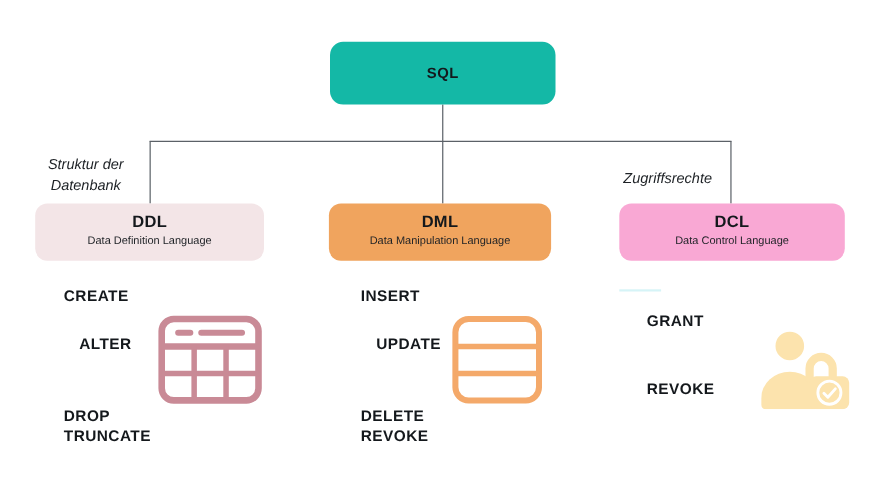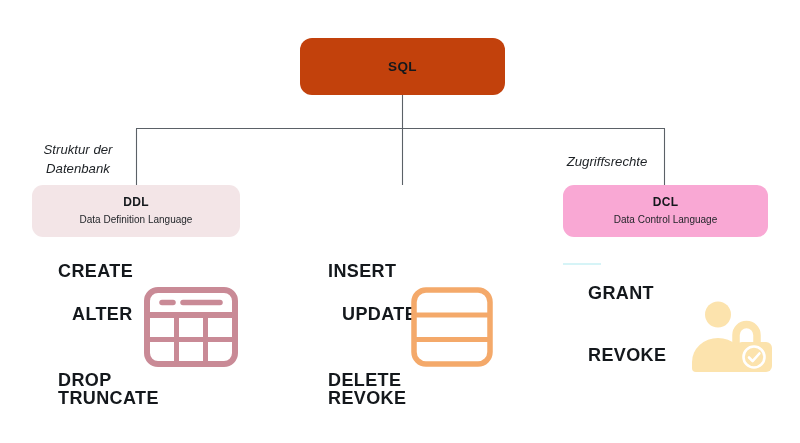--- a/index.html
+++ b/index.html
@@ -20,21 +20,21 @@
     background: #ffffff;
   }
 
   
   .sql-box {
     position: absolute;
     left: 300px;
     top: 38px;
     width: 205px;
     height: 57px;
-    background: #c2410c;
+    background: #14b8a6;
     border-radius: 12px;
     display: flex;
     align-items: center;
     justify-content: center;
   }
   .sql-label {
     font-size: 13.5px;
     font-weight: bold;
     color: #14181c;
     letter-spacing: 0.4px;
@@ -69,39 +69,39 @@
     top: 185px;
     height: 52px;
     border-radius: 11px;
     display: flex;
     flex-direction: column;
     align-items: center;
     justify-content: center;
     box-sizing: border-box;
   }
   .cat-abbr {
-    font-size: 12px;
+    font-size: 15px;
     font-weight: bold;
     color: #14181c;
     letter-spacing: 0.3px;
     line-height: 16px;
   }
   .cat-full {
     font-size: 10px;
     color: #1d2125;
     line-height: 19px;
   }
   .cat-ddl { left: 32px;  width: 208px; background: #f3e5e7; }
   .cat-dml { left: 299px; width: 202px; background: #f0a45e; }
   .cat-dcl { left: 563px; width: 205px; background: #f9a8d4; }
 
   
   .cmd {
     position: absolute;
-    font-size: 18px;
+    font-size: 14px;
     font-weight: bold;
     color: #14181c;
     letter-spacing: 0.4px;
     white-space: nowrap;
   }
   .col-ddl .cmd { left: 58px; }
   .col-dml .cmd { left: 328px; }
   .col-dcl .cmd { left: 588px; }
 
   .r0 { top: 261px; }
@@ -152,20 +152,24 @@
   </div>
 
   <div class="caption caption-ddl">Struktur der Datenbank</div>
   <div class="caption caption-dcl">Zugriffsrechte</div>
 
   <div class="cat-box cat-ddl">
     <span class="cat-abbr">DDL</span>
     <span class="cat-full">Data Definition Language</span>
   </div>
 
+  <div class="cat-box cat-dml">
+    <span class="cat-abbr">DML</span>
+    <span class="cat-full">Data Manipulation Language</span>
+  </div>
 
   <div class="cat-box cat-dcl">
     <span class="cat-abbr">DCL</span>
     <span class="cat-full">Data Control Language</span>
   </div>
 
   <div class="col-ddl">
     <div class="cmd r0">CREATE</div>
     <div class="cmd r1">ALTER</div>
     <div class="cmd r2">DROP</div>

